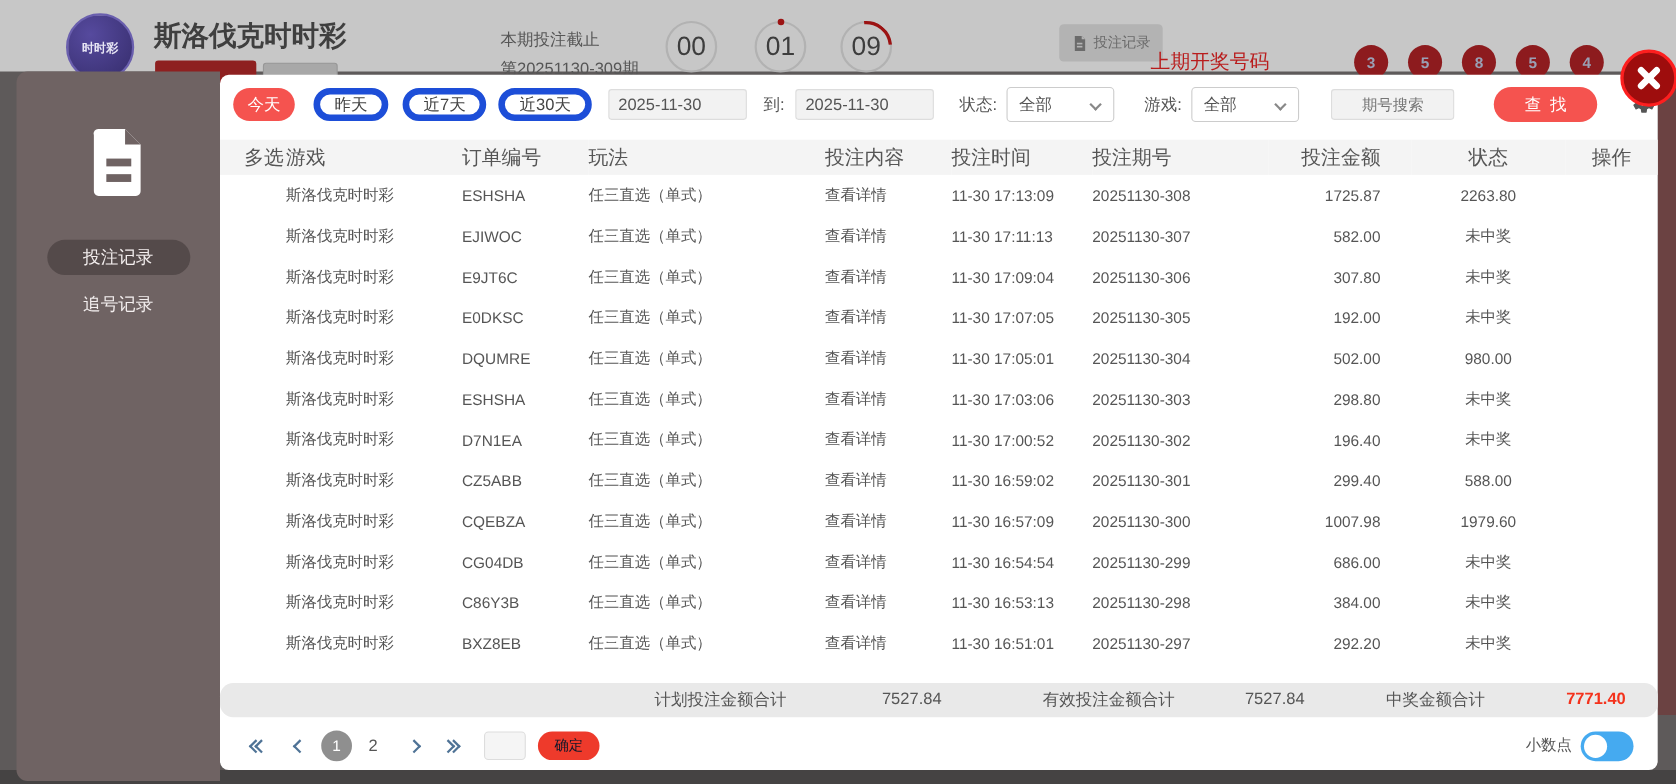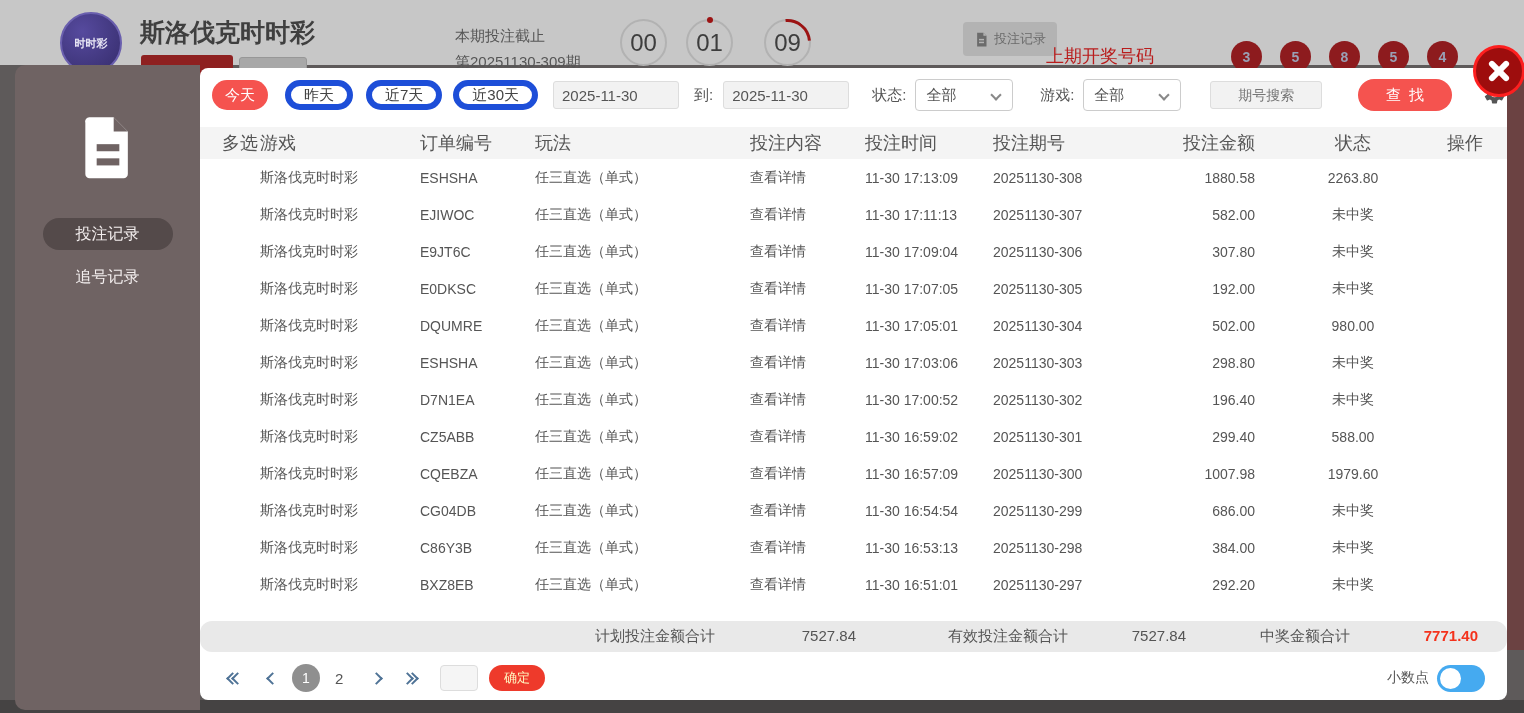--- a/index.html
+++ b/index.html
@@ -91,41 +91,41 @@
   .chv { display:inline-block; width:9px; height:9px; border-left:2px solid #4f7396; border-bottom:2px solid #4f7396; }
   .chv.l { transform:rotate(45deg); }
   .chv.r { transform:rotate(225deg); }
   .dbl .chv + .chv { margin-left:-4px; }
   .page-cur { width:28px; height:28px; border-radius:50%; background:#8f8f8f; color:#fff;
     display:flex; align-items:center; justify-content:center; font-size:14px; }
   .page-num { font-size:15px; color:#555; }
   .page-input { position:absolute; left:240px; top:5px; width:38px; height:26px; background:#f5f5f5;
     border:1px solid #ddd; border-radius:4px; font-family:inherit; }
   .confirm-btn { position:absolute; left:289px; top:5px; width:56px; height:26px; background:#ee3a2b;
-    border:none; border-radius:13px; color:#fef9c3; font-size:13px; cursor:pointer; font-family:inherit; }
+    border:none; border-radius:13px; color:#0f172a; font-size:13px; cursor:pointer; font-family:inherit; }
   .dec-label { position:absolute; right:78px; top:9px; font-size:14px; color:#555; }
   .toggle { position:absolute; right:22px; top:5px; width:48px; height:27px; border-radius:14px;
     background:#45aaf0; cursor:pointer; }
   .toggle .knob { position:absolute; left:3px; top:3px; width:21px; height:21px; border-radius:50%; background:#fff; }
 </style>
 </head>
 <body>
 
 <div class="stage">
 
   <div class="page-header">
     <div class="logo">
         <span>时时彩</span>
       </div>
     <div class="page-title">斯洛伐克时时彩</div>
     <div class="pill-red-sliver"></div>
     <div class="pill-gray-sliver"></div>
     <div class="deadline-1">本期投注截止</div>
     <div class="deadline-2">第20251130-309期</div>
-    <div class="cd-circle" style="left:620px">
+    <div class="cd-circle" style="left:605px">
         <span>00</span>
       </div>
     <div class="cd-circle" style="left:686px">
         <span>01</span>
         <i class="cd-dot"></i>
       </div>
     <div class="cd-circle" style="left:764px">
         <span>09</span>
         <i class="cd-arc"></i>
       </div>
@@ -233,21 +233,21 @@
       </thead>
       <tbody>
         <tr>
             <td></td>
             <td>斯洛伐克时时彩</td>
             <td class="oid">ESHSHA</td>
             <td>任三直选（单式）</td>
             <td class="detail-link">查看详情</td>
             <td>11-30 17:13:09</td>
             <td>20251130-308</td>
-            <td class="col-amt">1880.58</td>
+            <td class="col-amt">1725.87</td>
             <td class="col-ctr status-win">2263.80</td>
             <td></td>
           </tr>
         <tr>
             <td></td>
             <td>斯洛伐克时时彩</td>
             <td class="oid">EJIWOC</td>
             <td>任三直选（单式）</td>
             <td class="detail-link">查看详情</td>
             <td>11-30 17:11:13</td>

